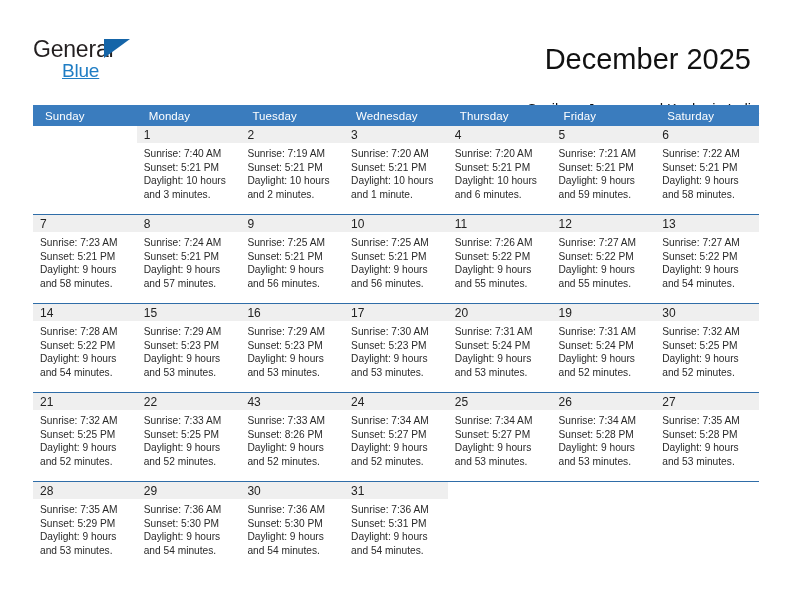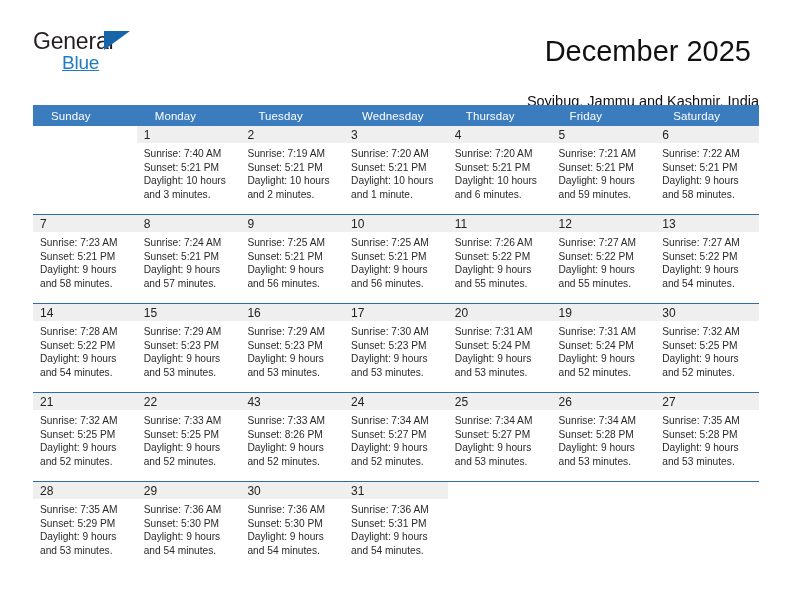--- a/index.html
+++ b/index.html
@@ -18,21 +18,21 @@
   .page {
     position: relative;
     width: 792px;
     height: 612px;
   }
 
   
   .top-bar {
     position: absolute;
     left: 33px;
-    top: 28px;
+    top: 36px;
     width: 726px;
     height: 70px;
   }
 
   .logo {
     position: absolute;
     left: 0;
     top: 0;
     width: 200px;
     height: 58px;
@@ -101,21 +101,21 @@
     table-layout: fixed;
   }
   .calendar col { width: 103.71px; }
 
   thead th {
     background: #3a7cbe;
     color: #ffffff;
     font-size: 11.5px;
     font-weight: normal;
     text-align: left;
-    padding: 4px 0 4px 18px;
+    padding: 4px 0 4px 12px;
     height: 13px;
     vertical-align: middle;
     letter-spacing: 0.1px;
     margin-left: 16px;
   }
 
   tbody tr.week-row > td {
     vertical-align: top;
     padding: 0;
     border-top: 1.6px solid #2f6da8;

